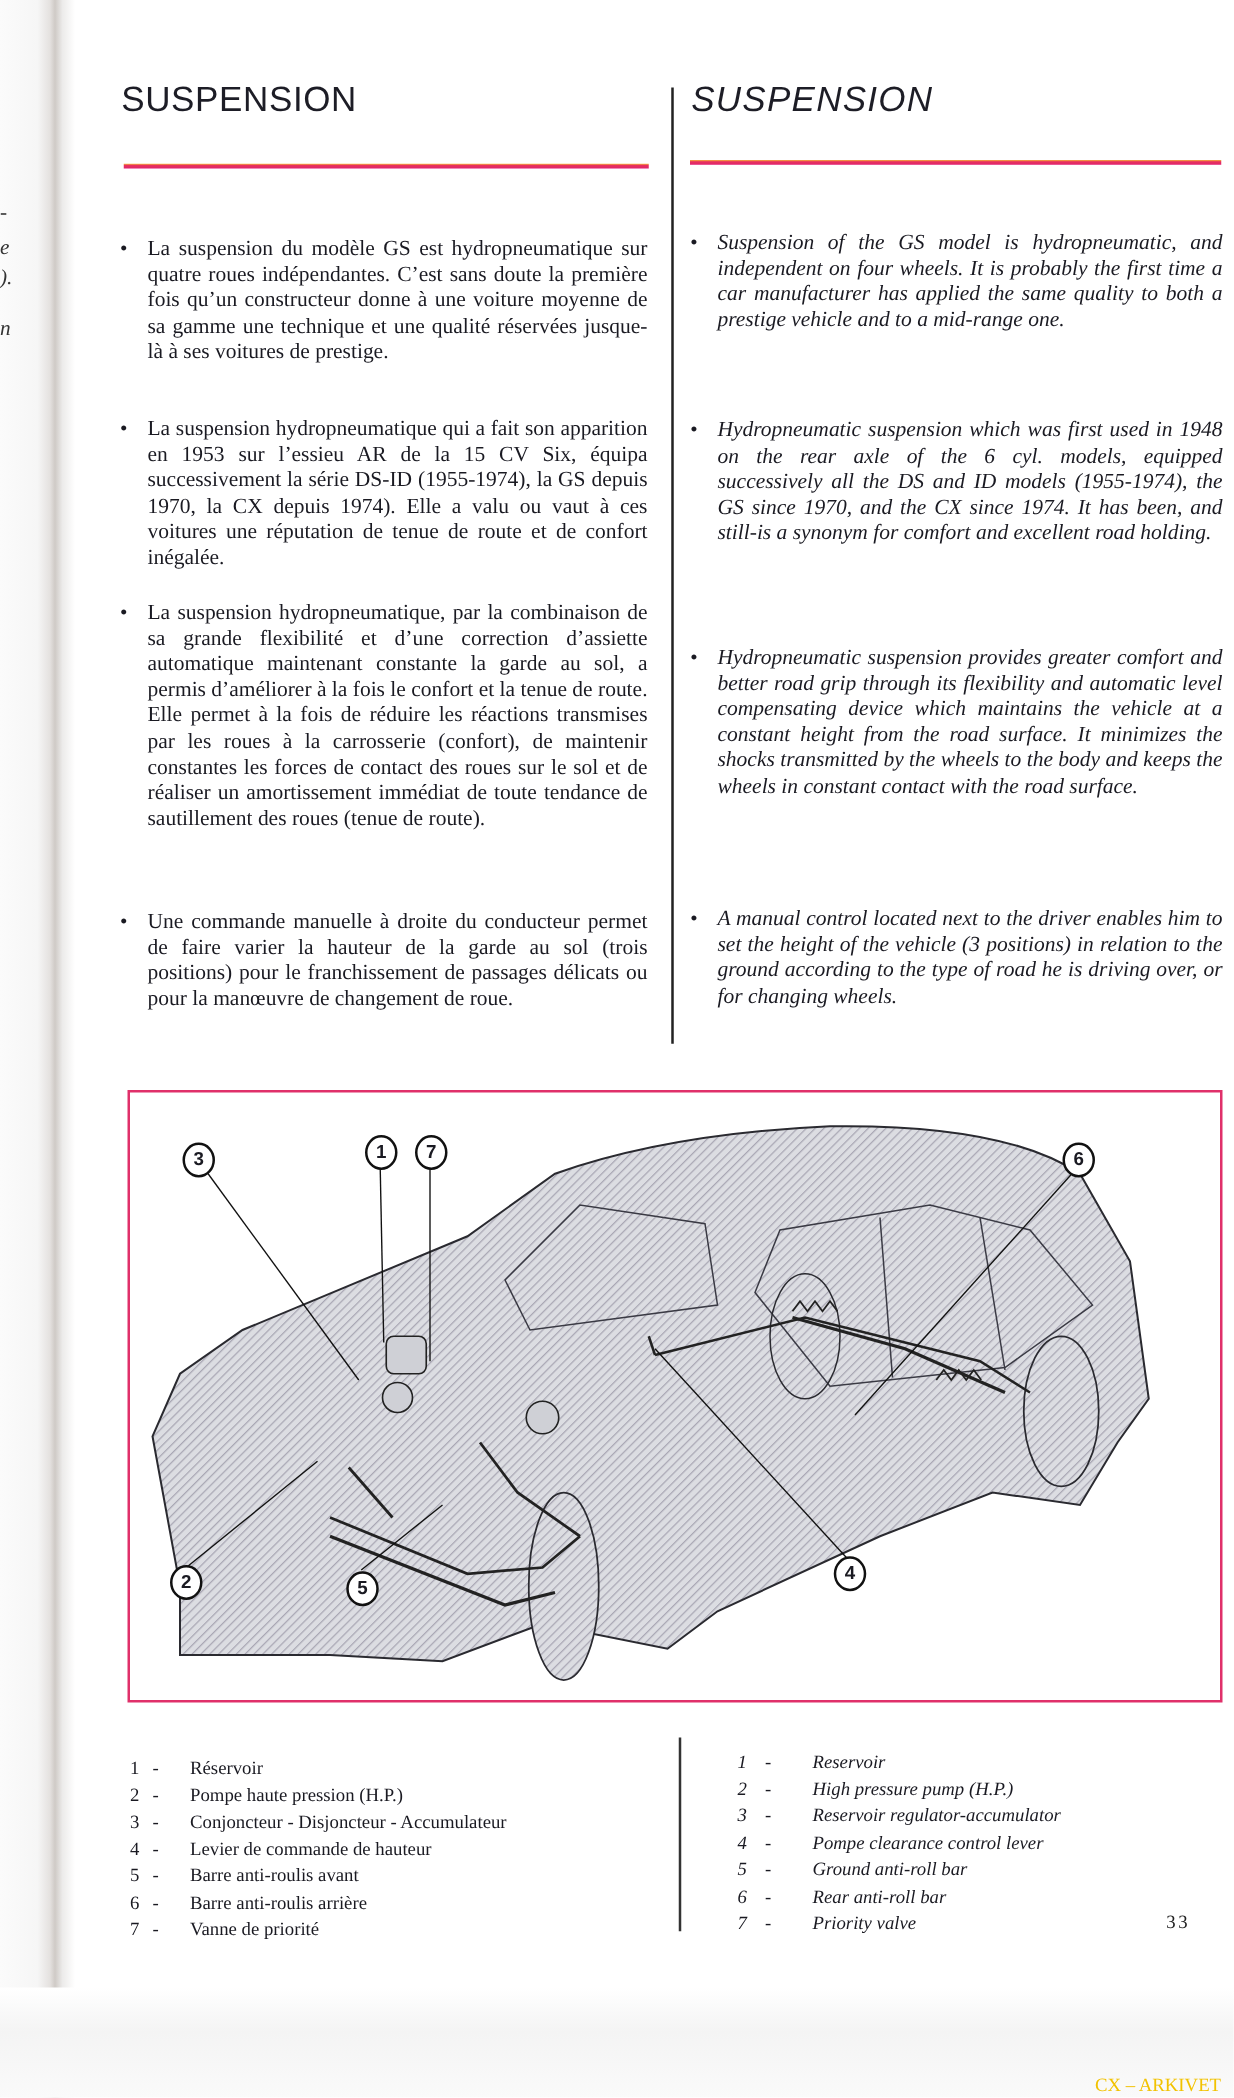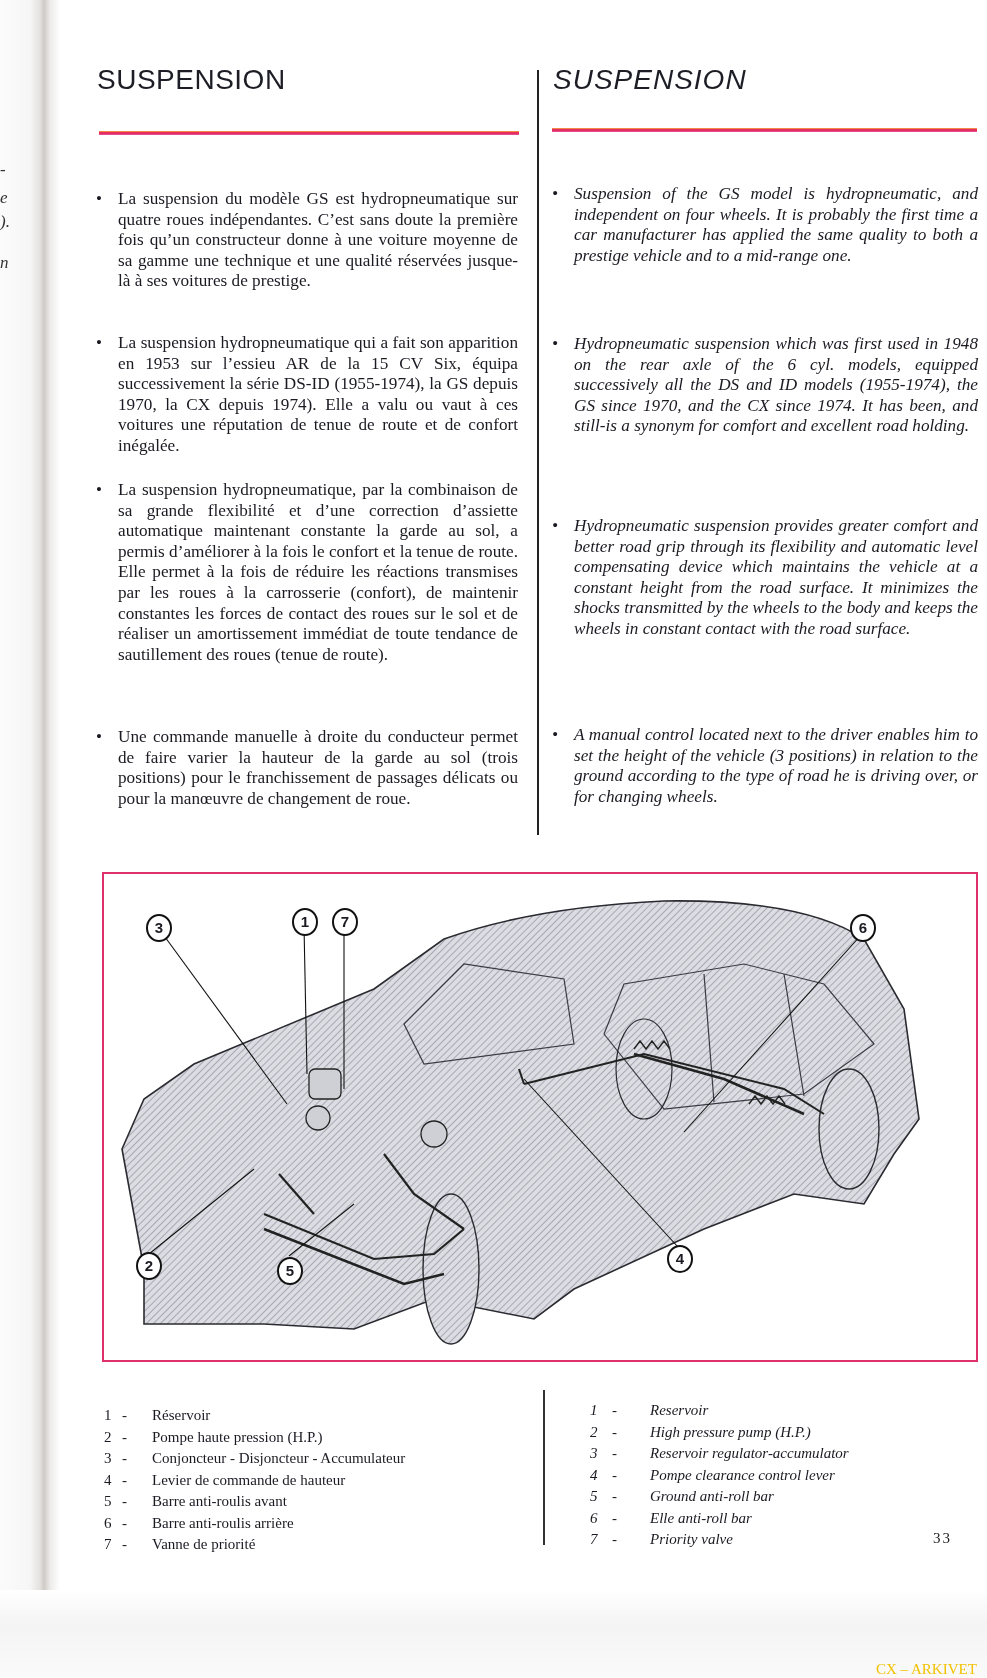--- a/index.html
+++ b/index.html
@@ -217,21 +217,21 @@
       <span>Pompe clearance control lever</span>
     </div>
   <div class="legend-row">
       <span class="legend-num">5</span>
       <span class="legend-dash">-</span>
       <span>Ground anti-roll bar</span>
     </div>
   <div class="legend-row">
       <span class="legend-num">6</span>
       <span class="legend-dash">-</span>
-      <span>Elle anti-roll bar</span>
+      <span>Rear anti-roll bar</span>
     </div>
   <div class="legend-row">
       <span class="legend-num">7</span>
       <span class="legend-dash">-</span>
       <span>Priority valve</span>
     </div>
 </div>
 
 <div class="bottom-smudge"></div>
 <div class="page-number">33</div>

